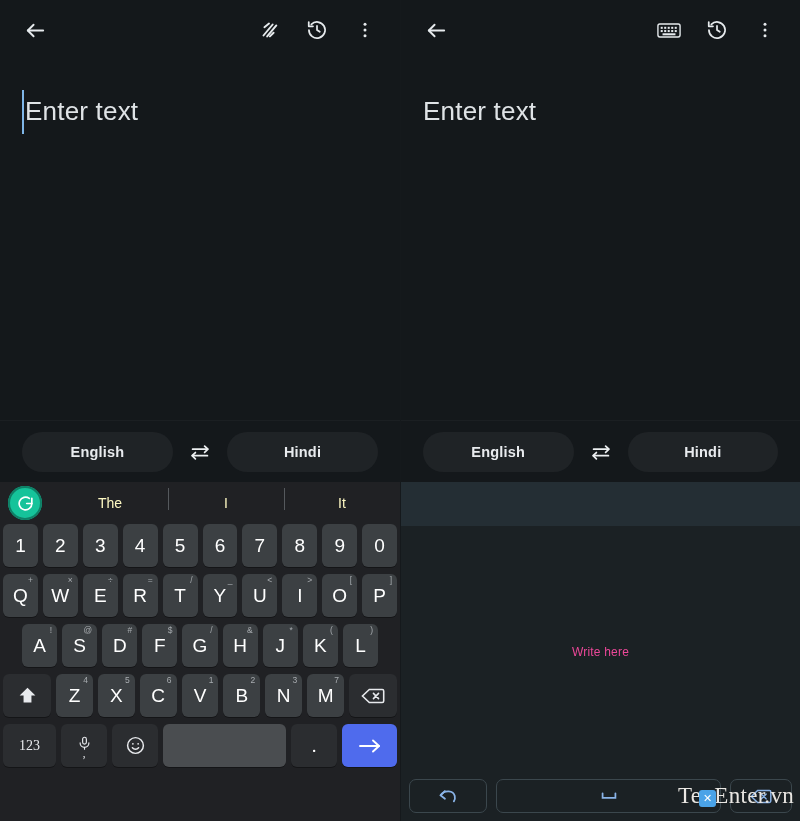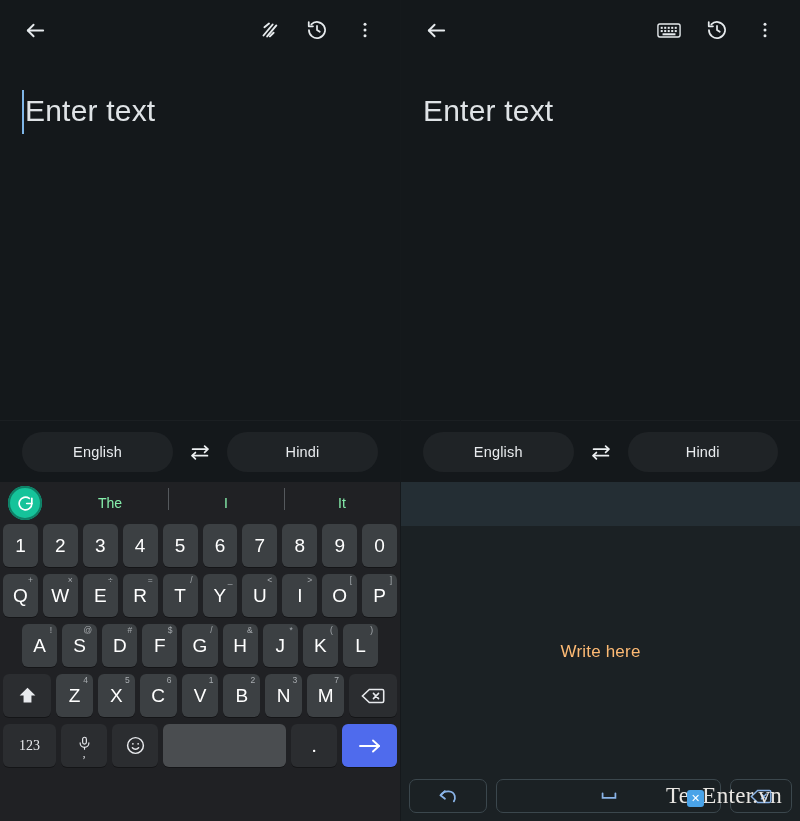--- a/index.html
+++ b/index.html
@@ -30,31 +30,32 @@
 
   
   .entry-area { height: 360px; background: #14181b; padding: 26px 22px 0 22px; position: relative; }
   .entry-row { display: flex; align-items: flex-start; }
   .caret {
     width: 2px; height: 44px; background: #7fb6e8; margin-top: 4px; margin-right: 1px;
     animation: blink 1.1s steps(1,end) infinite;
   }
   @keyframes blink { 50% { opacity: 1; } 51%,100% { opacity: 1; } }
   .entry-placeholder {
-    font-size: 30px; color: #dfe3e6; font-weight: 400; line-height: 50px;
+    font-size: 26px; color: #dfe3e6; font-weight: 400; line-height: 50px;
     letter-spacing: .2px;
   }
   .pane.right .entry-placeholder { margin-left: 22px; }
   .pane.right .entry-area { padding-left: 0; }
 
   
   .langbar {
     height: 62px; background: #14181b; display: flex; align-items: center;
     justify-content: center; gap: 10px; padding: 0 22px;
     border-top: 1px solid #1b1f22;
+    font-weight: bold;
   }
   .lang-chip {
     flex: 1 1 0; height: 40px; border-radius: 22px; background: #1f2326;
     display: flex; align-items: center; justify-content: center;
     color: #e8ebee; font-size: 14.5px; cursor: pointer; letter-spacing: .2px;
   }
   .swap-btn {
     width: 34px; height: 34px; display: flex; align-items: center; justify-content: center;
     color: #eceff1; cursor: pointer; flex: 0 0 auto;
   }
@@ -64,21 +65,21 @@
   .suggestions {
     height: 42px; display: flex; align-items: center; background: #202124; padding-left: 4px;
   }
   .gram-logo {
     width: 34px; height: 34px; border-radius: 50%;
     background: #15c39a; display: flex; align-items: center; justify-content: center;
     margin: 0 10px 0 4px; flex: 0 0 auto; cursor: pointer;
     box-shadow: 0 0 0 2px #0f7f66 inset;
   }
   .sug {
-    flex: 1 1 0; text-align: center; color: #86efac; font-size: 14px;
+    flex: 1 1 0; text-align: center; color: #fef9c3; font-size: 14px;
     position: relative; cursor: pointer;
   }
   .sug + .sug::before {
     content: ""; position: absolute; left: 0; top: -7px; height: 22px;
     width: 1px; background: #55595d;
   }
 
   .krow { display: flex; justify-content: center; gap: 5px; padding: 0 3px; margin-bottom: 7px; }
   .key {
     flex: 1 1 0; height: 43px; border-radius: 6px; background: #3c4043;
@@ -101,37 +102,37 @@
   .krow.bottom { align-items: center; font-family: Liberation Serif, serif; }
   .key.mic { position: relative; }
   .key.mic .comma { position: absolute; bottom: 6px; left: 50%; transform: translateX(-50%); font-size: 13px; color: #cfd2d5; }
 
   
   .hw-top-band { height: 44px; background: #242e34; }
   .hw-canvas {
     background: #1b2124; height: 251px; display: flex; align-items: center; justify-content: center;
     cursor: crosshair;
   }
-  .hw-hint { color: #fdba74; font-size: 17px; letter-spacing: .2px; }
+  .hw-hint { color: #ec4899; font-size: 12px; letter-spacing: .2px; }
   .hw-toolbar {
     height: 44px; background: #1b2124; display: flex; align-items: center; gap: 9px;
     padding: 0 8px 6px 8px;
   }
   .hw-btn {
     height: 34px; border: 1px solid #3b474d; border-radius: 7px;
     display: flex; align-items: center; justify-content: center; color: #8ab4e8;
     cursor: pointer; background: transparent;
   }
   .hw-btn.undo { flex: 0 0 78px; }
   .hw-btn.space { flex: 1 1 auto; }
   .hw-btn.back { flex: 0 0 62px; }
 
   
   .watermark {
-    position: absolute; right: 18px; bottom: 12px;
+    position: absolute; right: 6px; bottom: 12px;
     font-family: "Liberation Serif", serif; font-size: 23px; color: #e9e6e2;
     letter-spacing: .3px; pointer-events: none; display: flex; align-items: center;
   }
   .watermark .pill {
     position: absolute; right: 4px; top: 50%; transform: translateY(-50%);
     width: 118px; height: 32px; border-radius: 16px; background: rgba(180,185,190,.20); z-index: -1;
   }
   .wm-badge {
     display:inline-block; width: 17px; height: 17px; border-radius: 3px;
     background: #4aa3e8; margin: 0 -2px 0 -2px; position: relative; top: 2px;

